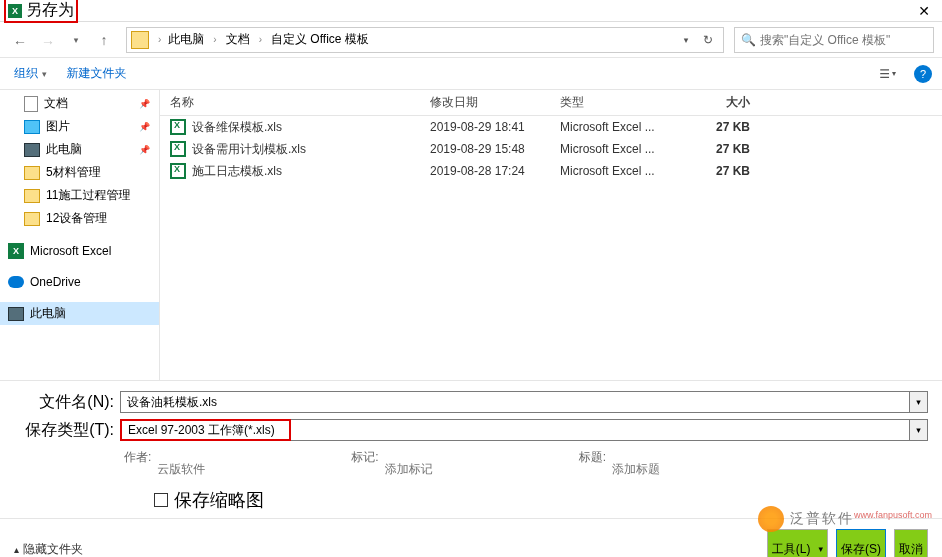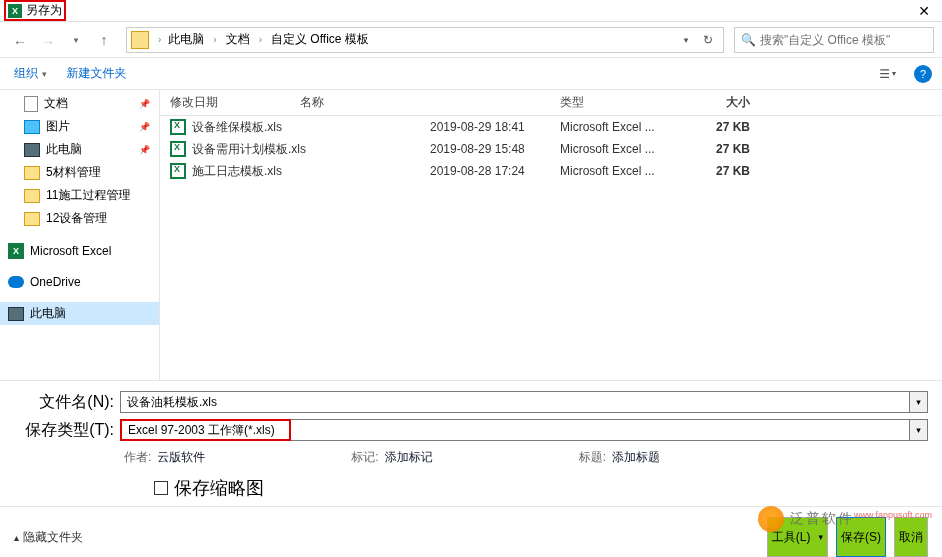--- a/index.html
+++ b/index.html
@@ -1,21 +1,21 @@
 <!DOCTYPE html>
 <html><head>
   <meta charset="utf-8">
   <style>
     * { box-sizing: border-box; margin: 0; padding: 0; font-family: "Microsoft YaHei", "Segoe UI", sans-serif; }
     body { width: 942px; height: 557px; background: #fff; font-size: 12px; color: #000; overflow: hidden; position: relative; }
     
     .titlebar { height: 22px; display: flex; align-items: center; border-bottom: 1px solid #ddd; padding: 0 4px; }
     .titlebar-left { display: flex; align-items: center; gap: 4px; border: 2px solid #d00; padding: 0 2px; }
     .excel-icon { width: 14px; height: 14px; background: #107c41; color: #fff; font-size: 9px; font-weight: bold; display: flex; align-items: center; justify-content: center; }
-    .titlebar-title { font-size: 12px; }
+    .titlebar-title { font-size: 16px; }
     .titlebar-spacer { flex: 1; }
     .close-btn { font-size: 14px; padding: 0 8px; cursor: pointer; }
     
     .navbar { height: 36px; display: flex; align-items: center; padding: 0 8px; gap: 4px; border-bottom: 1px solid #e5e5e5; }
     .nav-arrow { width: 24px; height: 24px; display: flex; align-items: center; justify-content: center; font-size: 14px; color: #666; cursor: pointer; }
     .nav-arrow.disabled { color: #ccc; }
     .addressbar { flex: 1; height: 26px; border: 1px solid #ccc; display: flex; align-items: center; padding: 0 4px; margin: 0 6px; }
     .addressbar-icon { width: 18px; height: 18px; background: #fce08a; border: 1px solid #d4a016; margin-right: 6px; }
     .breadcrumb { display: flex; align-items: center; gap: 2px; }
     .breadcrumb-sep { color: #888; font-size: 10px; padding: 0 3px; }
@@ -62,21 +62,21 @@
     .bottom-panel { border-top: 1px solid #e5e5e5; padding: 10px 14px 6px 14px; }
     .form-row { display: flex; align-items: center; margin-bottom: 6px; }
     .form-label { width: 106px; text-align: right; padding-right: 6px; font-size: 16px; }
     .form-input { flex: 1; height: 22px; border: 1px solid #7a7a7a; padding: 0 6px; font-size: 12px; background: #fff; }
     .form-input.highlight { border: 2px solid #d00; }
     .dropdown-arrow { width: 18px; height: 22px; border: 1px solid #7a7a7a; border-left: none; display: flex; align-items: center; justify-content: center; font-size: 9px; cursor: pointer; background: #f0f0f0; }
     
     .meta-row { display: flex; align-items: center; padding-left: 110px; gap: 26px; margin-top: 8px; font-size: 12px; }
     .meta-item { display: flex; gap: 6px; }
     .meta-label { color: #666; }
-    .meta-value { color: #0f172a; cursor: pointer; }
+    .meta-value { color: #737373; cursor: pointer; margin-top: 12px; }
     
     .thumb-row { display: flex; align-items: center; padding-left: 140px; margin-top: 10px; gap: 6px; font-size: 18px; }
     .checkbox { width: 14px; height: 14px; border: 1px solid #333; cursor: pointer; }
     
     .button-row { display: flex; align-items: center; padding: 10px 14px; gap: 8px; border-top: 1px solid #e5e5e5; }
     .hide-folders { display: flex; align-items: center; gap: 4px; cursor: pointer; font-size: 12px; color: #333; }
     .chevron-up { font-size: 10px; }
     .btn-spacer { flex: 1; }
     .btn { height: 40px; padding: 0 4px; border: 1px solid #adadad; background: #84cc16; cursor: pointer; font-size: 12px; display: flex; align-items: center; gap: 4px; }
     .btn.primary { border: 1px solid #0078d4; }
@@ -180,22 +180,22 @@
     </div>
     <div style="height:10px"></div>
     <div class="tree-item selected">
       <div class="pc-icon"></div>
       <span>此电脑</span>
     </div>
   </div>
 
   <div class="filelist">
     <div class="filelist-header">
+      <div class="filelist-col col-name">名称</div>
       <div class="filelist-col col-date">修改日期</div>
-      <div class="filelist-col col-name">名称</div>
       <div class="filelist-col col-type">类型</div>
       <div class="filelist-col col-size">大小</div>
     </div>
     <div class="file-row">
       <div class="file-cell col-name">
         <div class="xls-icon"></div>
         <span>设备维保模板.xls</span>
       </div>
       <div class="file-cell col-date">2019-08-29 18:41</div>
       <div class="file-cell col-type">Microsoft Excel ...</div>

